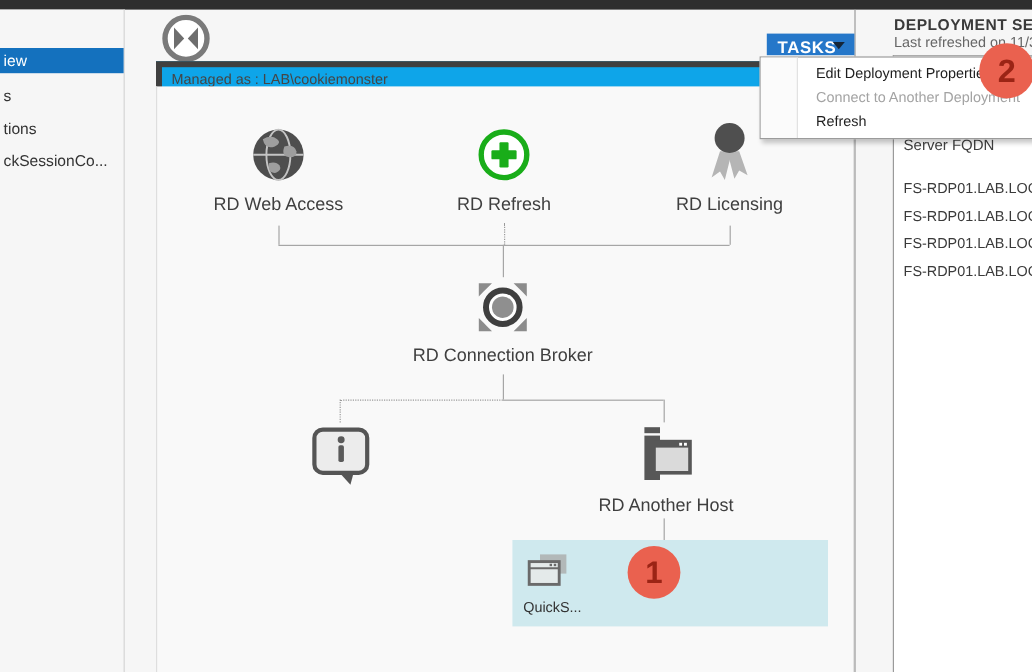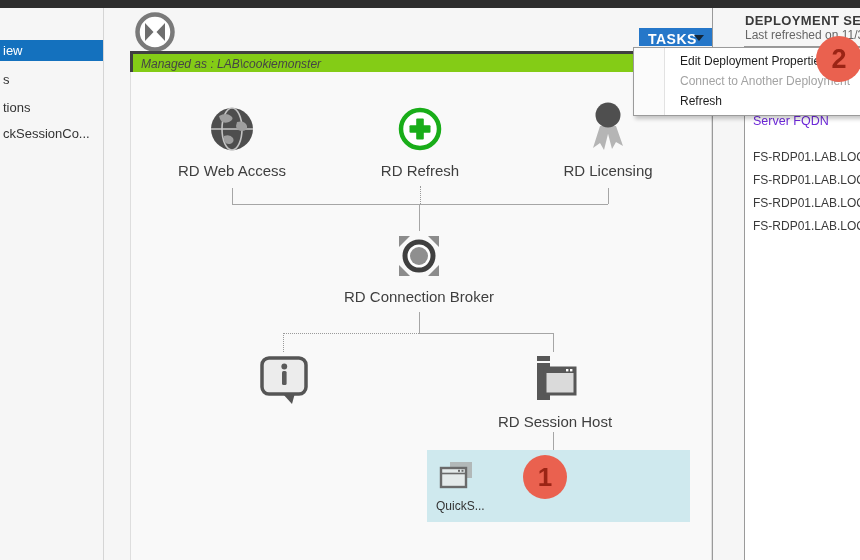--- a/index.html
+++ b/index.html
@@ -14,21 +14,21 @@
   .topbar{left:0;top:0;width:860px;height:8px;background:#2e2e2e;}
   
   .sidebar{left:0;top:8px;width:103px;height:552px;background:#f6f6f6;border-right:1px solid #d5d5d5;}
   .nav-sel{left:0;top:32px;width:103px;height:21px;background:#1471be;}
   .nav-sel .lbl{position:absolute;left:3px;top:3px;color:#fff;font-size:13px;white-space:nowrap;}
   .nav-item{left:3px;font-size:13px;color:#333;white-space:nowrap;}
   
   .ov-icon{left:133px;top:12px;}
   .ov-title{left:169px;top:13px;font-size:13px;font-weight:bold;letter-spacing:.4px;color:#3a3a3a;white-space:nowrap;}
   .ov-sub{left:169px;top:30px;font-size:12px;color:#5a5a5a;white-space:nowrap;}
-  .managed-bar{left:130px;top:51px;width:580px;height:20px;background:#84cc16;border:3px solid #404040;font-style:italic;}
+  .managed-bar{left:130px;top:51px;width:580px;height:20px;background:#0ea5e9;border:5px solid #404040;}
   .managed-bar .lbl{position:absolute;left:8px;top:3px;font-size:12px;color:#454545;white-space:nowrap;}
   .diagram{left:130px;top:72px;width:580px;height:488px;background:#f9f9f9;border-left:1px solid #dedede;border-right:1px solid #dedede;}
   
   .node-label{font-size:15px;color:#3f3f3f;white-space:nowrap;transform:translateX(-50%);}
   
   .vline{width:0;border-left:1px solid #a6a6a6;}
   .vline.dot{border-left-style:dotted;border-left-color:#9a9a9a;}
   .hline{height:0;border-top:1px solid #a6a6a6;}
   .hline.dot{border-top-style:dotted;border-top-color:#9a9a9a;}
   
@@ -45,21 +45,21 @@
   .tasks-btn .lbl{position:absolute;left:9px;top:3px;font-size:14px;font-weight:bold;letter-spacing:.5px;color:#fff;}
   .tasks-caret{position:absolute;right:8px;top:7px;width:0;height:0;border-left:5px solid transparent;border-right:5px solid transparent;border-top:6px solid #152638;}
   .menu{left:633px;top:47px;width:232px;height:67px;background:#fff;border:1px solid #9b9b9b;box-shadow:2px 3px 4px rgba(0,0,0,.22);}
   .menu-gutter{position:absolute;left:0;top:0;width:30px;height:100%;background:#fbfbfb;border-right:1px solid #e2e2e2;}
   .menu-item{position:absolute;left:46px;height:20px;font-size:12px;color:#1e1e1e;white-space:nowrap;cursor:pointer;}
   .menu-item.disabled{color:#a3a3a3;cursor:default;}
   
   .right-tile{left:744px;top:46px;width:116px;height:514px;background:#fff;border-left:1px solid #9a9a9a;border-top:1px solid #9a9a9a;}
   .sp-title{left:745px;top:13px;width:115px;font-size:13px;font-weight:bold;letter-spacing:.4px;color:#3a3a3a;white-space:nowrap;overflow:hidden;}
   .sp-refresh{left:745px;top:28px;width:115px;font-size:12px;color:#666;white-space:nowrap;overflow:hidden;}
-  .sp-colhdr{left:753px;top:114px;width:107px;font-size:12.5px;color:#6d28d9;white-space:nowrap;overflow:hidden;cursor:pointer;}
+  .sp-colhdr{left:753px;top:114px;width:107px;font-size:12.5px;color:#404040;white-space:nowrap;overflow:hidden;cursor:pointer;}
   .sp-row{left:753px;width:107px;font-size:12px;color:#3a3a3a;white-space:nowrap;overflow:hidden;}
 </style>
 </head>
 <body>
 
 <div id="app">
 
   <div class="abs topbar"></div>
 
   <div class="abs sidebar">
@@ -151,21 +151,21 @@
   <div class="abs" style="left:529px;top:354px">
     <svg width="50" height="54" viewBox="0 0 50 54">
       <rect x="8" y="2" width="13" height="5" fill="#575757"></rect>
       <rect x="8" y="9" width="13" height="37" fill="#575757"></rect>
       <rect x="16" y="14" width="30" height="26" fill="#dadada" stroke="#575757" stroke-width="3"></rect>
       <rect x="16" y="13" width="30" height="6" fill="#575757"></rect>
       <rect x="37" y="15" width="2.4" height="2.4" fill="#ffffff"></rect>
       <rect x="41" y="15" width="2.4" height="2.4" fill="#ffffff"></rect>
     </svg>
   </div>
-  <div class="abs node-label" style="left:555px;top:413px">RD Session Host</div>
+  <div class="abs node-label" style="left:555px;top:413px">RD Another Host</div>
 
   <div class="abs vline" style="left:553px;top:432px;height:18px"></div>
 
   <div class="abs tile">
     <svg width="40" height="40" viewBox="0 0 40 40" style="position:absolute;left:12px;top:9px">
       <rect x="11" y="3" width="22" height="16" fill="#b2b8b8"></rect>
       <rect x="2" y="9" width="25" height="19" fill="#e4eaea" stroke="#6a6a6a" stroke-width="2.4"></rect>
       <line x1="2" y1="14.5" x2="27" y2="14.5" stroke="#6a6a6a" stroke-width="1.6"></line>
       <rect x="19" y="10.8" width="2" height="2" fill="#6a6a6a"></rect>
       <rect x="22.5" y="10.8" width="2" height="2" fill="#6a6a6a"></rect>

